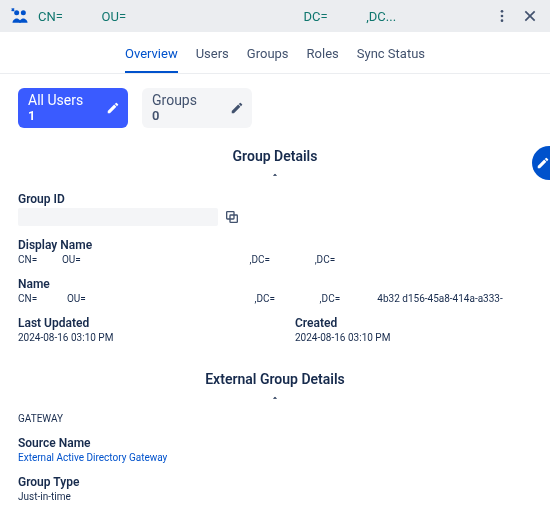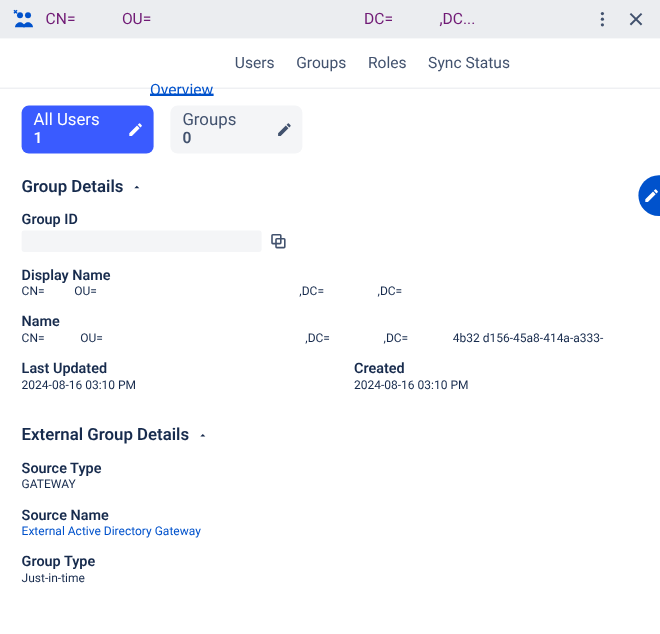--- a/index.html
+++ b/index.html
@@ -23,21 +23,21 @@
     padding: 6px 10px;
     gap: 8px;
   }
   .header .app-icon {
     width: 20px; height: 20px;
     color: #0052cc;
   }
   .header .title-text {
     flex: 1;
     font-size: 13px;
-    color: #701a75;
+    color: #0f766e;
     white-space: nowrap;
     overflow: hidden;
   }
   .header .icon-btn {
     width: 20px; height: 20px;
     display: flex; align-items: center; justify-content: center;
     color: #42526e;
     cursor: pointer;
   }
 
@@ -53,21 +53,20 @@
   .tab {
     font-size: 13px;
     color: #42526e;
     cursor: pointer;
     padding-bottom: 10px;
     border-bottom: 2px solid transparent;
   }
   .tab.active {
     color: #0052cc;
     border-bottom-color: #0052cc;
-    margin-top: 22px;
   }
 
   
   .cards {
     display: flex;
     gap: 14px;
     padding: 14px 18px;
   }
   .card {
     width: 110px;
@@ -111,20 +110,21 @@
     overflow-y: auto;
   }
   .section-header {
     display: flex;
     align-items: center;
     gap: 6px;
     font-size: 14px;
     font-weight: 600;
     margin: 6px 0 10px 0;
     cursor: pointer;
+    flex-direction: column;
   }
   .section-header .chev {
     width: 10px; height: 10px;
   }
 
   .field-label {
     font-size: 12px;
     font-weight: 600;
     color: #172b4d;
     margin-top: 12px;
@@ -294,21 +294,20 @@
 
   <div class="section-header" style="margin-top:28px">
     <span>External Group Details</span>
     <span class="chev">
       <svg viewBox="0 0 24 24" fill="currentColor">
           <path d="M7 14l5-5 5 5z"></path>
         </svg>
     </span>
   </div>
 
-  <div class="field-label">Source Type</div>
   <div class="field-value">GATEWAY</div>
 
   <div class="field-label">Source Name</div>
   <div class="field-value field-link">External Active Directory Gateway</div>
 
   <div class="field-label">Group Type</div>
   <div class="field-value">Just-in-time</div>
 
 </div>
 

